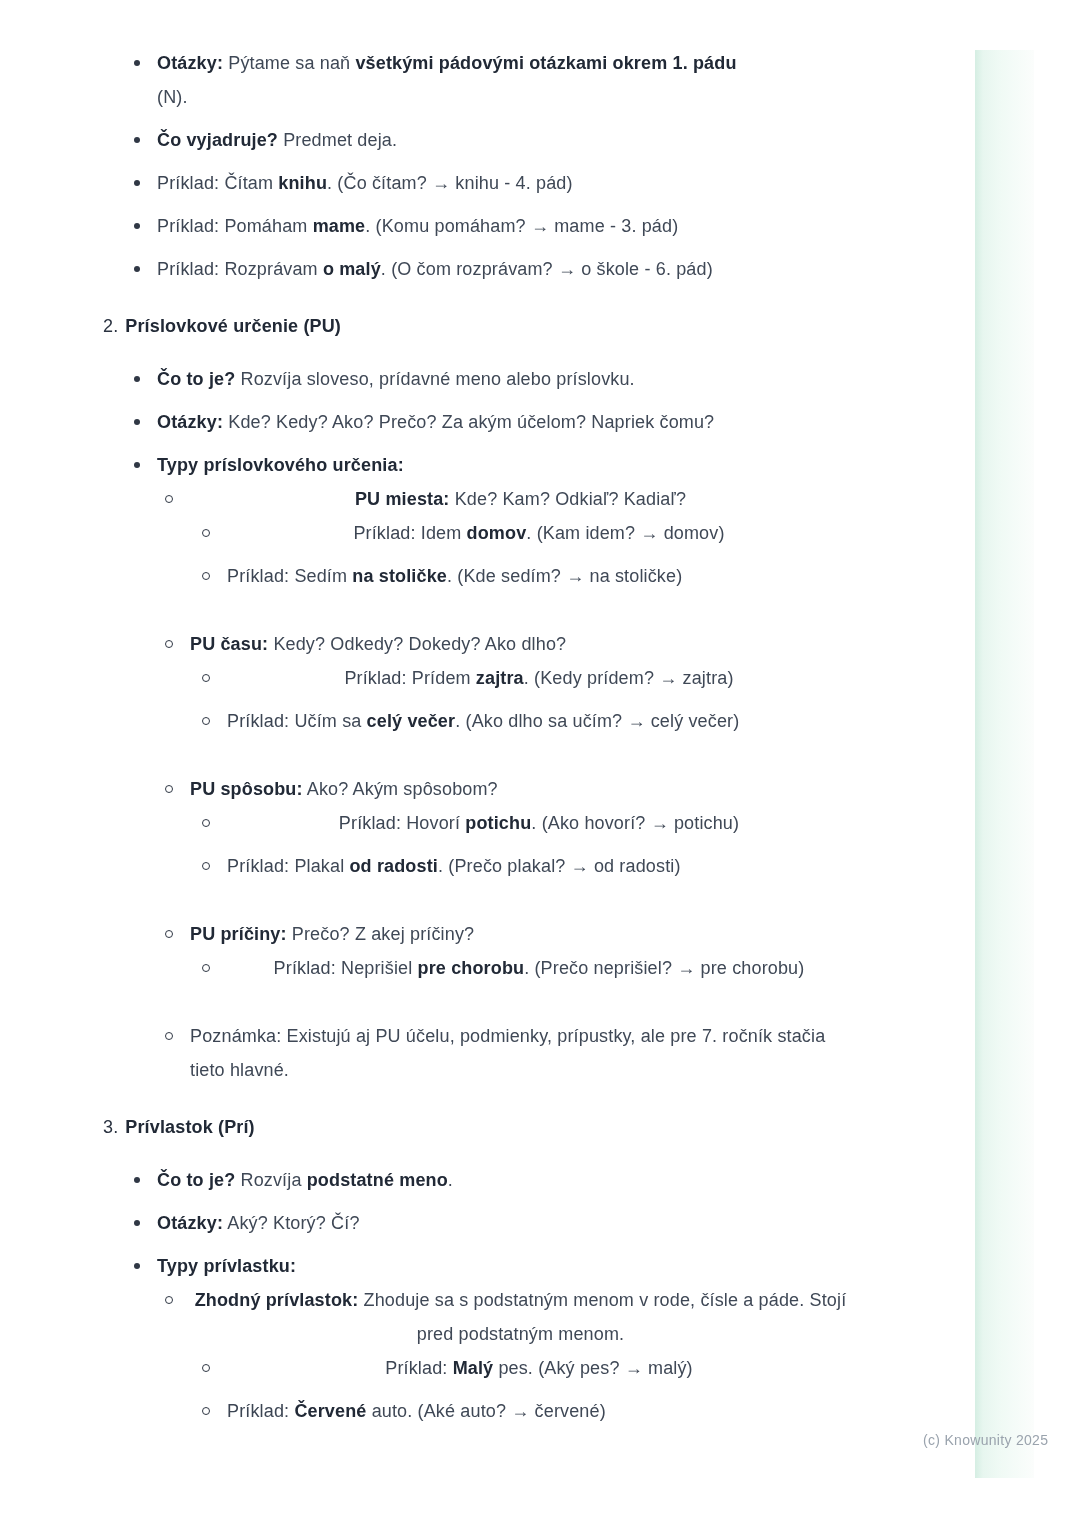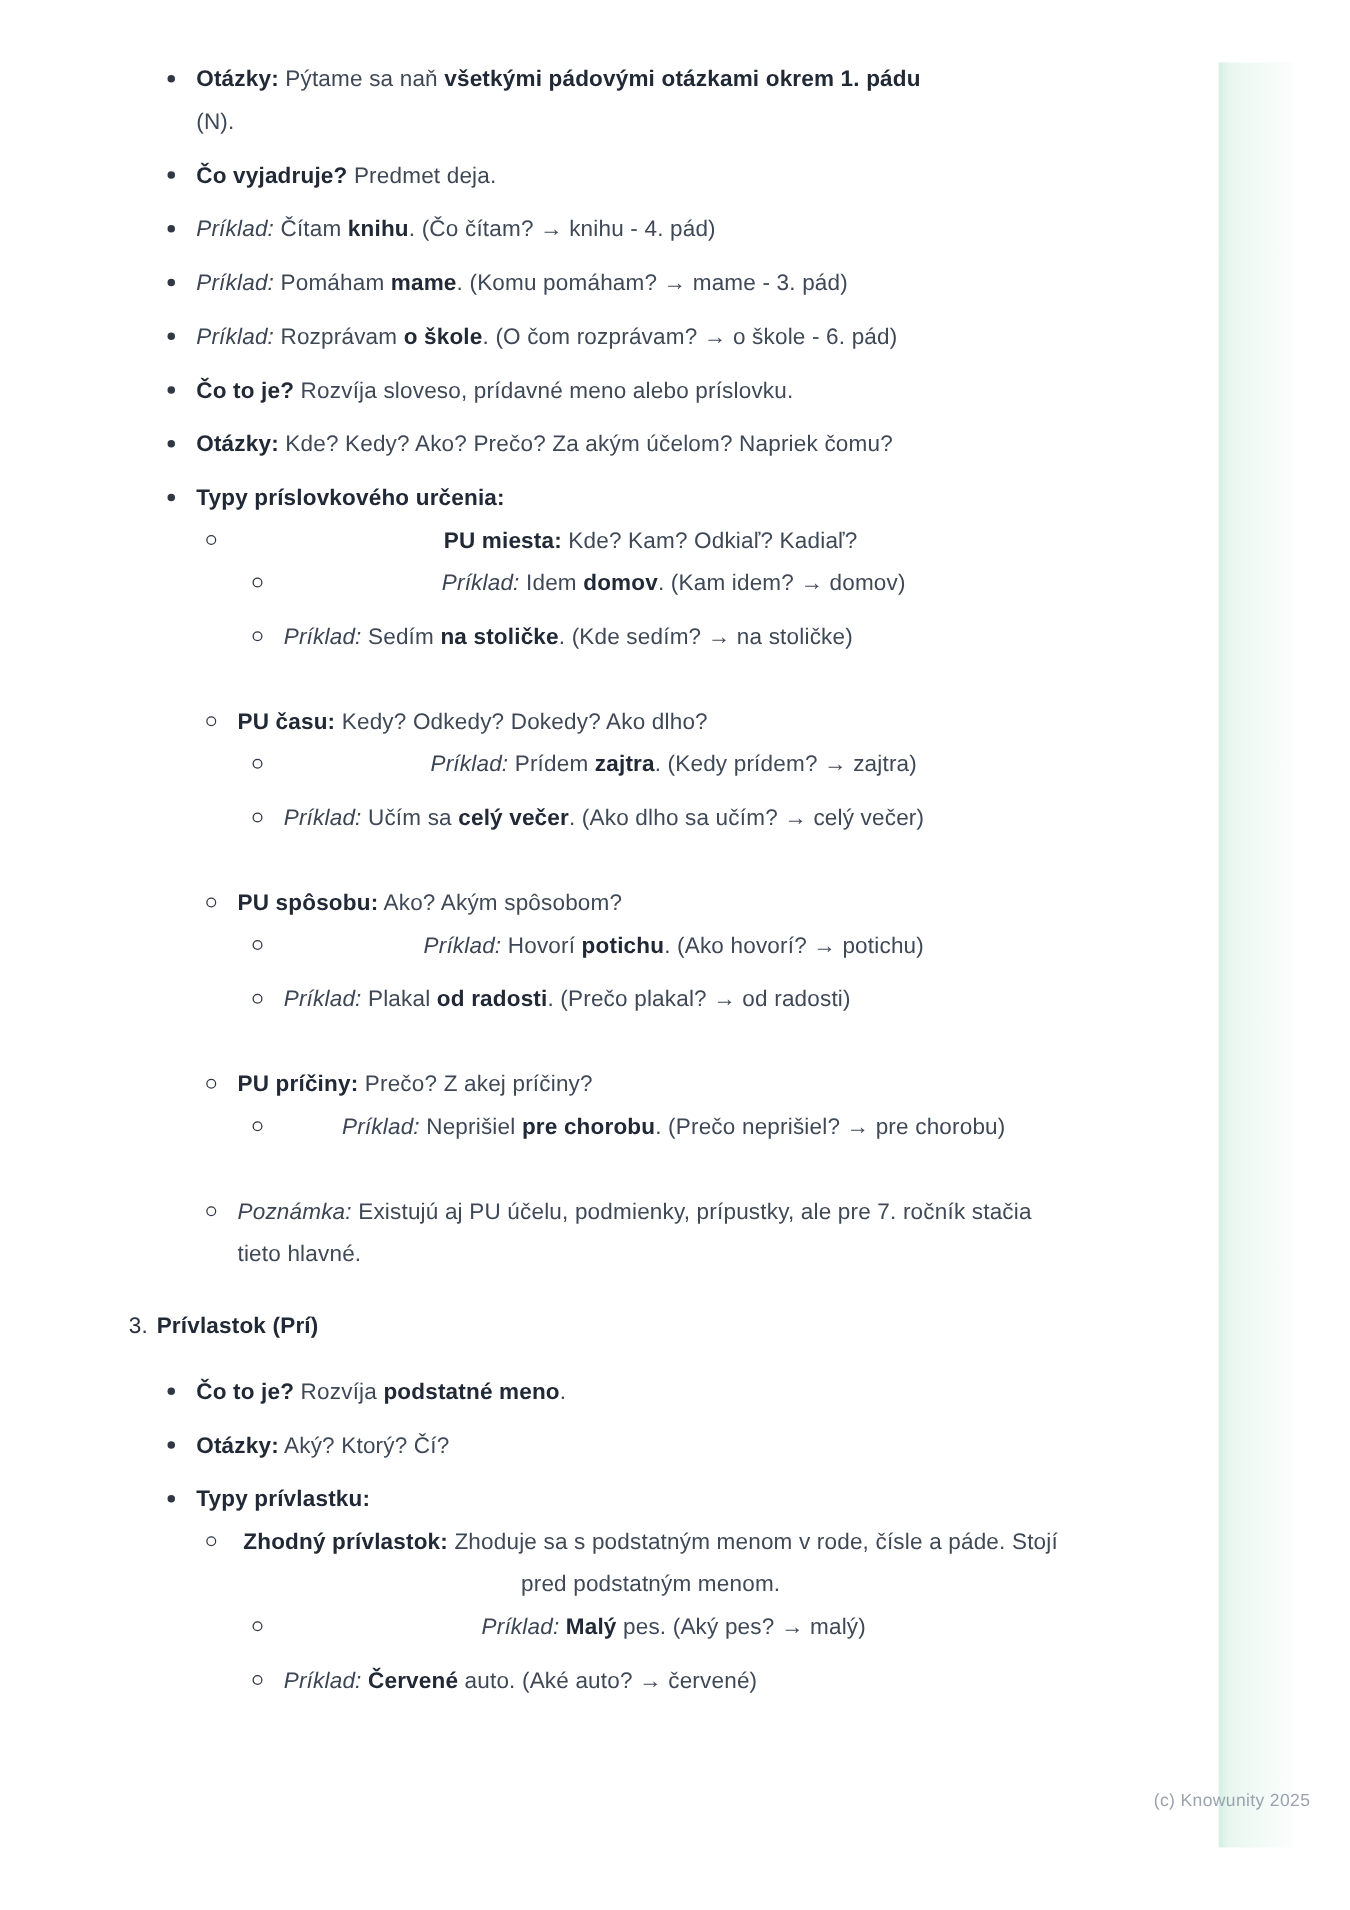--- a/index.html
+++ b/index.html
@@ -67,34 +67,35 @@
     border-radius: 50%;
     border: 1.7px solid #303845;
     background: transparent;
   }
   .b2 > .marker { left: 62px; }
   .b3 > .marker { left: 99px; }
   .heading { color: #212936; }
   .heading .num { color: #2a3240; margin-right: 7px; }
   .heading .seg-bold { font-weight: 700; }
   .seg-bold { font-weight: 700; color: #212936; }
-  .seg-italic { font-style: italic; color: #3c4553; }
+  .seg-italic { color: #3c4553; }
   .seg-normal { color: #3f4856; }
 </style>
 </head>
 <body>
 
 <div class="page">
   <div class="accent-strip"></div>
   <div class="content">
       <div class="block b1"><span class="marker"></span><span class="txt"><span class="seg-bold">Otázky:</span><span class="seg-normal"> Pýtame sa naň </span><span class="seg-bold">všetkými pádovými otázkami okrem 1. pádu</span><br><span class="seg-normal">(N).</span></span></div>
       <div class="block b1"><span class="marker"></span><span class="txt"><span class="seg-bold">Čo vyjadruje?</span><span class="seg-normal"> Predmet deja.</span></span></div>
       <div class="block b1"><span class="marker"></span><span class="txt"><span class="seg-italic">Príklad:</span><span class="seg-normal"> Čítam </span><span class="seg-bold">knihu</span><span class="seg-normal">. (Čo čítam? → knihu - 4. pád)</span></span></div>
       <div class="block b1"><span class="marker"></span><span class="txt"><span class="seg-italic">Príklad:</span><span class="seg-normal"> Pomáham </span><span class="seg-bold">mame</span><span class="seg-normal">. (Komu pomáham? → mame - 3. pád)</span></span></div>
-      <div class="block b1"><span class="marker"></span><span class="txt"><span class="seg-italic">Príklad:</span><span class="seg-normal"> Rozprávam </span><span class="seg-bold">o škole</span><span class="seg-normal">. (O čom rozprávam? → o škole - 6. pád)</span></span></div>
+      <div class="block b1"><span class="marker"></span><span class="txt"><span class="seg-italic">Príklad:</span><span class="seg-normal"> Rozprávam </span><span class="seg-bold">o malý</span><span class="seg-normal">. (O čom rozprávam? → o škole - 6. pád)</span></span></div>
+      <div class="block heading"><span class="num">2.</span><span class="txt"><span class="seg-bold">Príslovkové určenie (PU)</span></span></div>
       <div class="block b1"><span class="marker"></span><span class="txt"><span class="seg-bold">Čo to je?</span><span class="seg-normal"> Rozvíja sloveso, prídavné meno alebo príslovku.</span></span></div>
       <div class="block b1"><span class="marker"></span><span class="txt"><span class="seg-bold">Otázky:</span><span class="seg-normal"> Kde? Kedy? Ako? Prečo? Za akým účelom? Napriek čomu?</span></span></div>
       <div class="block b1"><span class="marker"></span><span class="txt"><span class="seg-bold">Typy príslovkového určenia:</span></span></div>
       <div class="block b2"><span class="marker"></span><span class="txt"><span class="seg-bold">PU miesta:</span><span class="seg-normal"> Kde? Kam? Odkiaľ? Kadiaľ?</span></span></div>
       <div class="block b3"><span class="marker"></span><span class="txt"><span class="seg-italic">Príklad:</span><span class="seg-normal"> Idem </span><span class="seg-bold">domov</span><span class="seg-normal">. (Kam idem? → domov)</span></span></div>
       <div class="block b3"><span class="marker"></span><span class="txt"><span class="seg-italic">Príklad:</span><span class="seg-normal"> Sedím </span><span class="seg-bold">na stoličke</span><span class="seg-normal">. (Kde sedím? → na stoličke)</span></span></div>
       <div class="block b2"><span class="marker"></span><span class="txt"><span class="seg-bold">PU času:</span><span class="seg-normal"> Kedy? Odkedy? Dokedy? Ako dlho?</span></span></div>
       <div class="block b3"><span class="marker"></span><span class="txt"><span class="seg-italic">Príklad:</span><span class="seg-normal"> Prídem </span><span class="seg-bold">zajtra</span><span class="seg-normal">. (Kedy prídem? → zajtra)</span></span></div>
       <div class="block b3"><span class="marker"></span><span class="txt"><span class="seg-italic">Príklad:</span><span class="seg-normal"> Učím sa </span><span class="seg-bold">celý večer</span><span class="seg-normal">. (Ako dlho sa učím? → celý večer)</span></span></div>
       <div class="block b2"><span class="marker"></span><span class="txt"><span class="seg-bold">PU spôsobu:</span><span class="seg-normal"> Ako? Akým spôsobom?</span></span></div>

